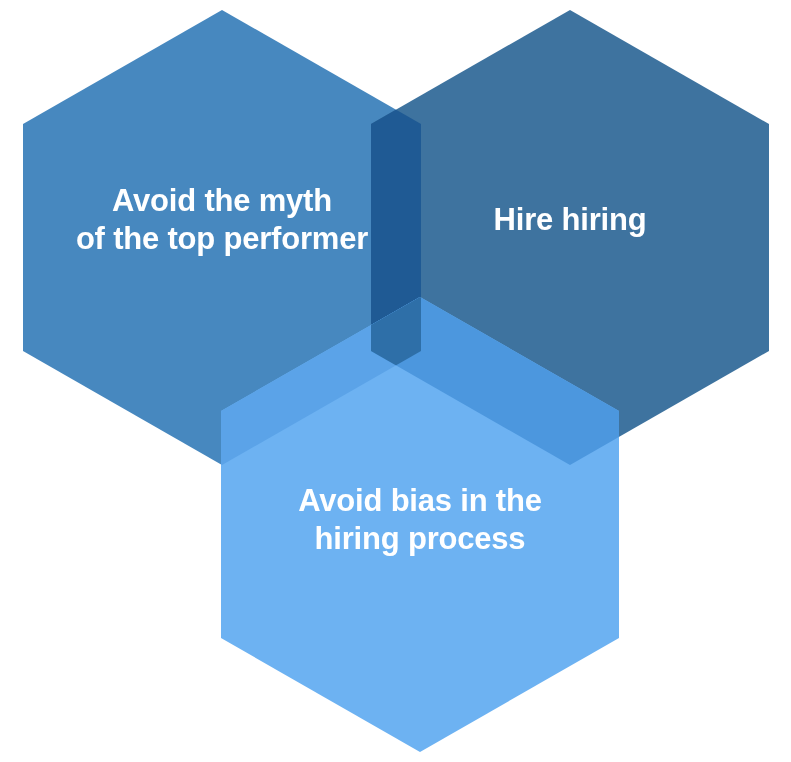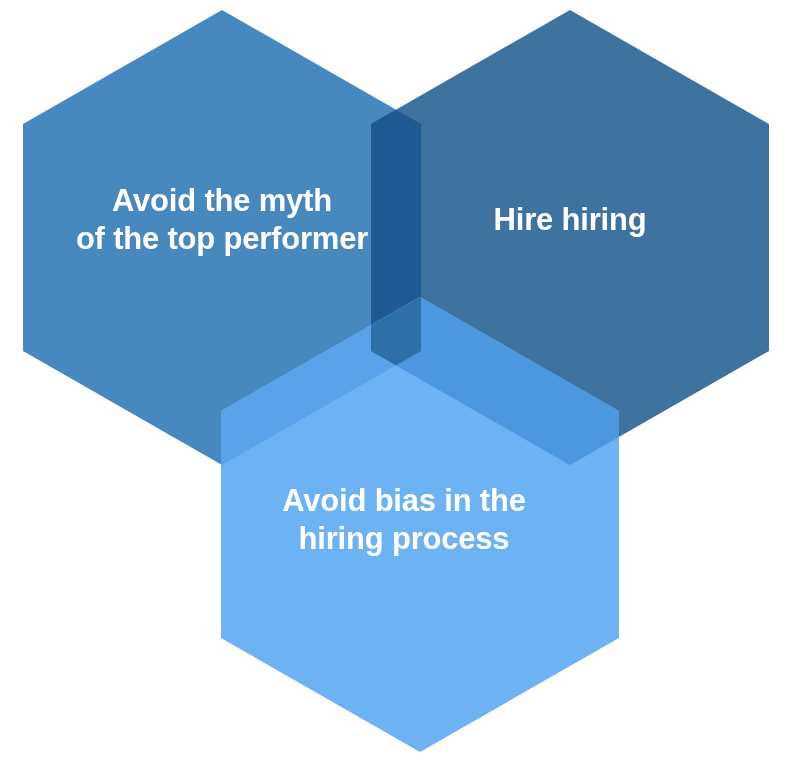--- a/index.html
+++ b/index.html
@@ -46,21 +46,21 @@
     width: 400px;
     font-size: 31px;
   }
   #label-right {
     left: 370px;
     top: 201px;
     width: 400px;
     font-size: 31px;
   }
   #label-bottom {
-    left: 204px;
+    left: 220px;
     top: 482px;
     width: 400px;
     font-size: 31px;
   }
 </style>
 </head>
 <body>
 
 <div id="diagram-root" style="background: rgb(255, 255, 255);">
 

